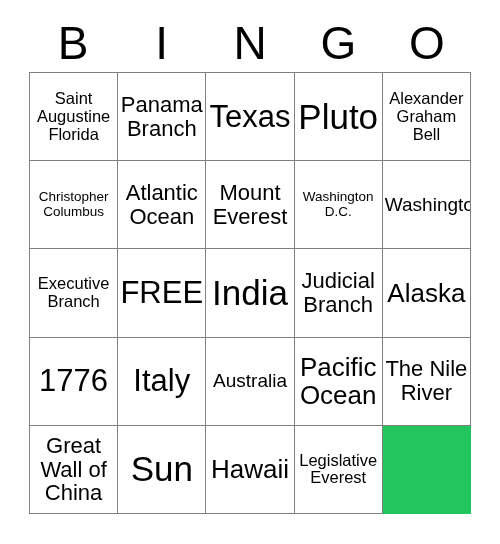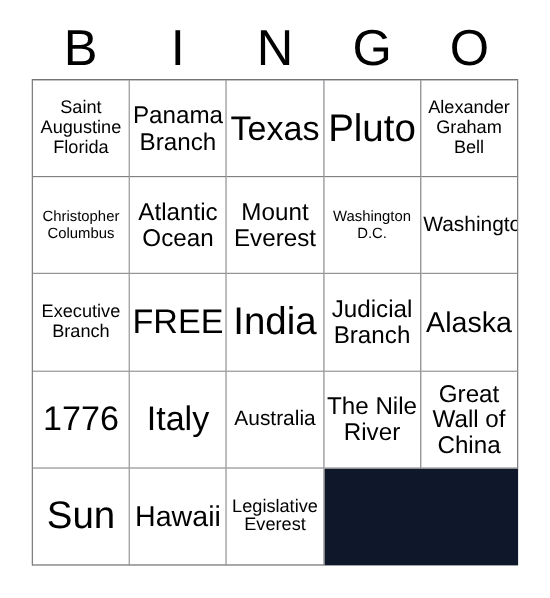--- a/index.html
+++ b/index.html
@@ -51,21 +51,21 @@
     left: 29px;
     top: 72px;
     width: 442px;
     height: 442px;
     display: grid;
     grid-template-columns: repeat(5, 1fr);
     grid-template-rows: repeat(5, 1fr);
     border-top: 1px solid #808080;
     border-left: 1px solid #808080;
     box-sizing: border-box;
-    background: #0f172a;
+    background: #22c55e;
   }
 
   .bingo-cell {
     border-right: 1px solid #808080;
     border-bottom: 1px solid #808080;
     box-sizing: border-box;
     display: flex;
     align-items: center;
     justify-content: center;
     text-align: center;
@@ -157,20 +157,23 @@
     </div>
     <div class="bingo-cell">
       <span class="cell-text fs-xxl">1776</span>
     </div>
     <div class="bingo-cell">
       <span class="cell-text fs-xxl">Italy</span>
     </div>
     <div class="bingo-cell">
       <span class="cell-text fs-md">Australia</span>
     </div>
+    <div class="bingo-cell">
+      <span class="cell-text fs-xl">Pacific Ocean</span>
+    </div>
 
     <div class="bingo-cell">
       <span class="cell-text fs-lg">The Nile River</span>
     </div>
     <div class="bingo-cell">
       <span class="cell-text fs-lg">Great Wall of China</span>
     </div>
     <div class="bingo-cell">
       <span class="cell-text fs-huge">Sun</span>
     </div>

